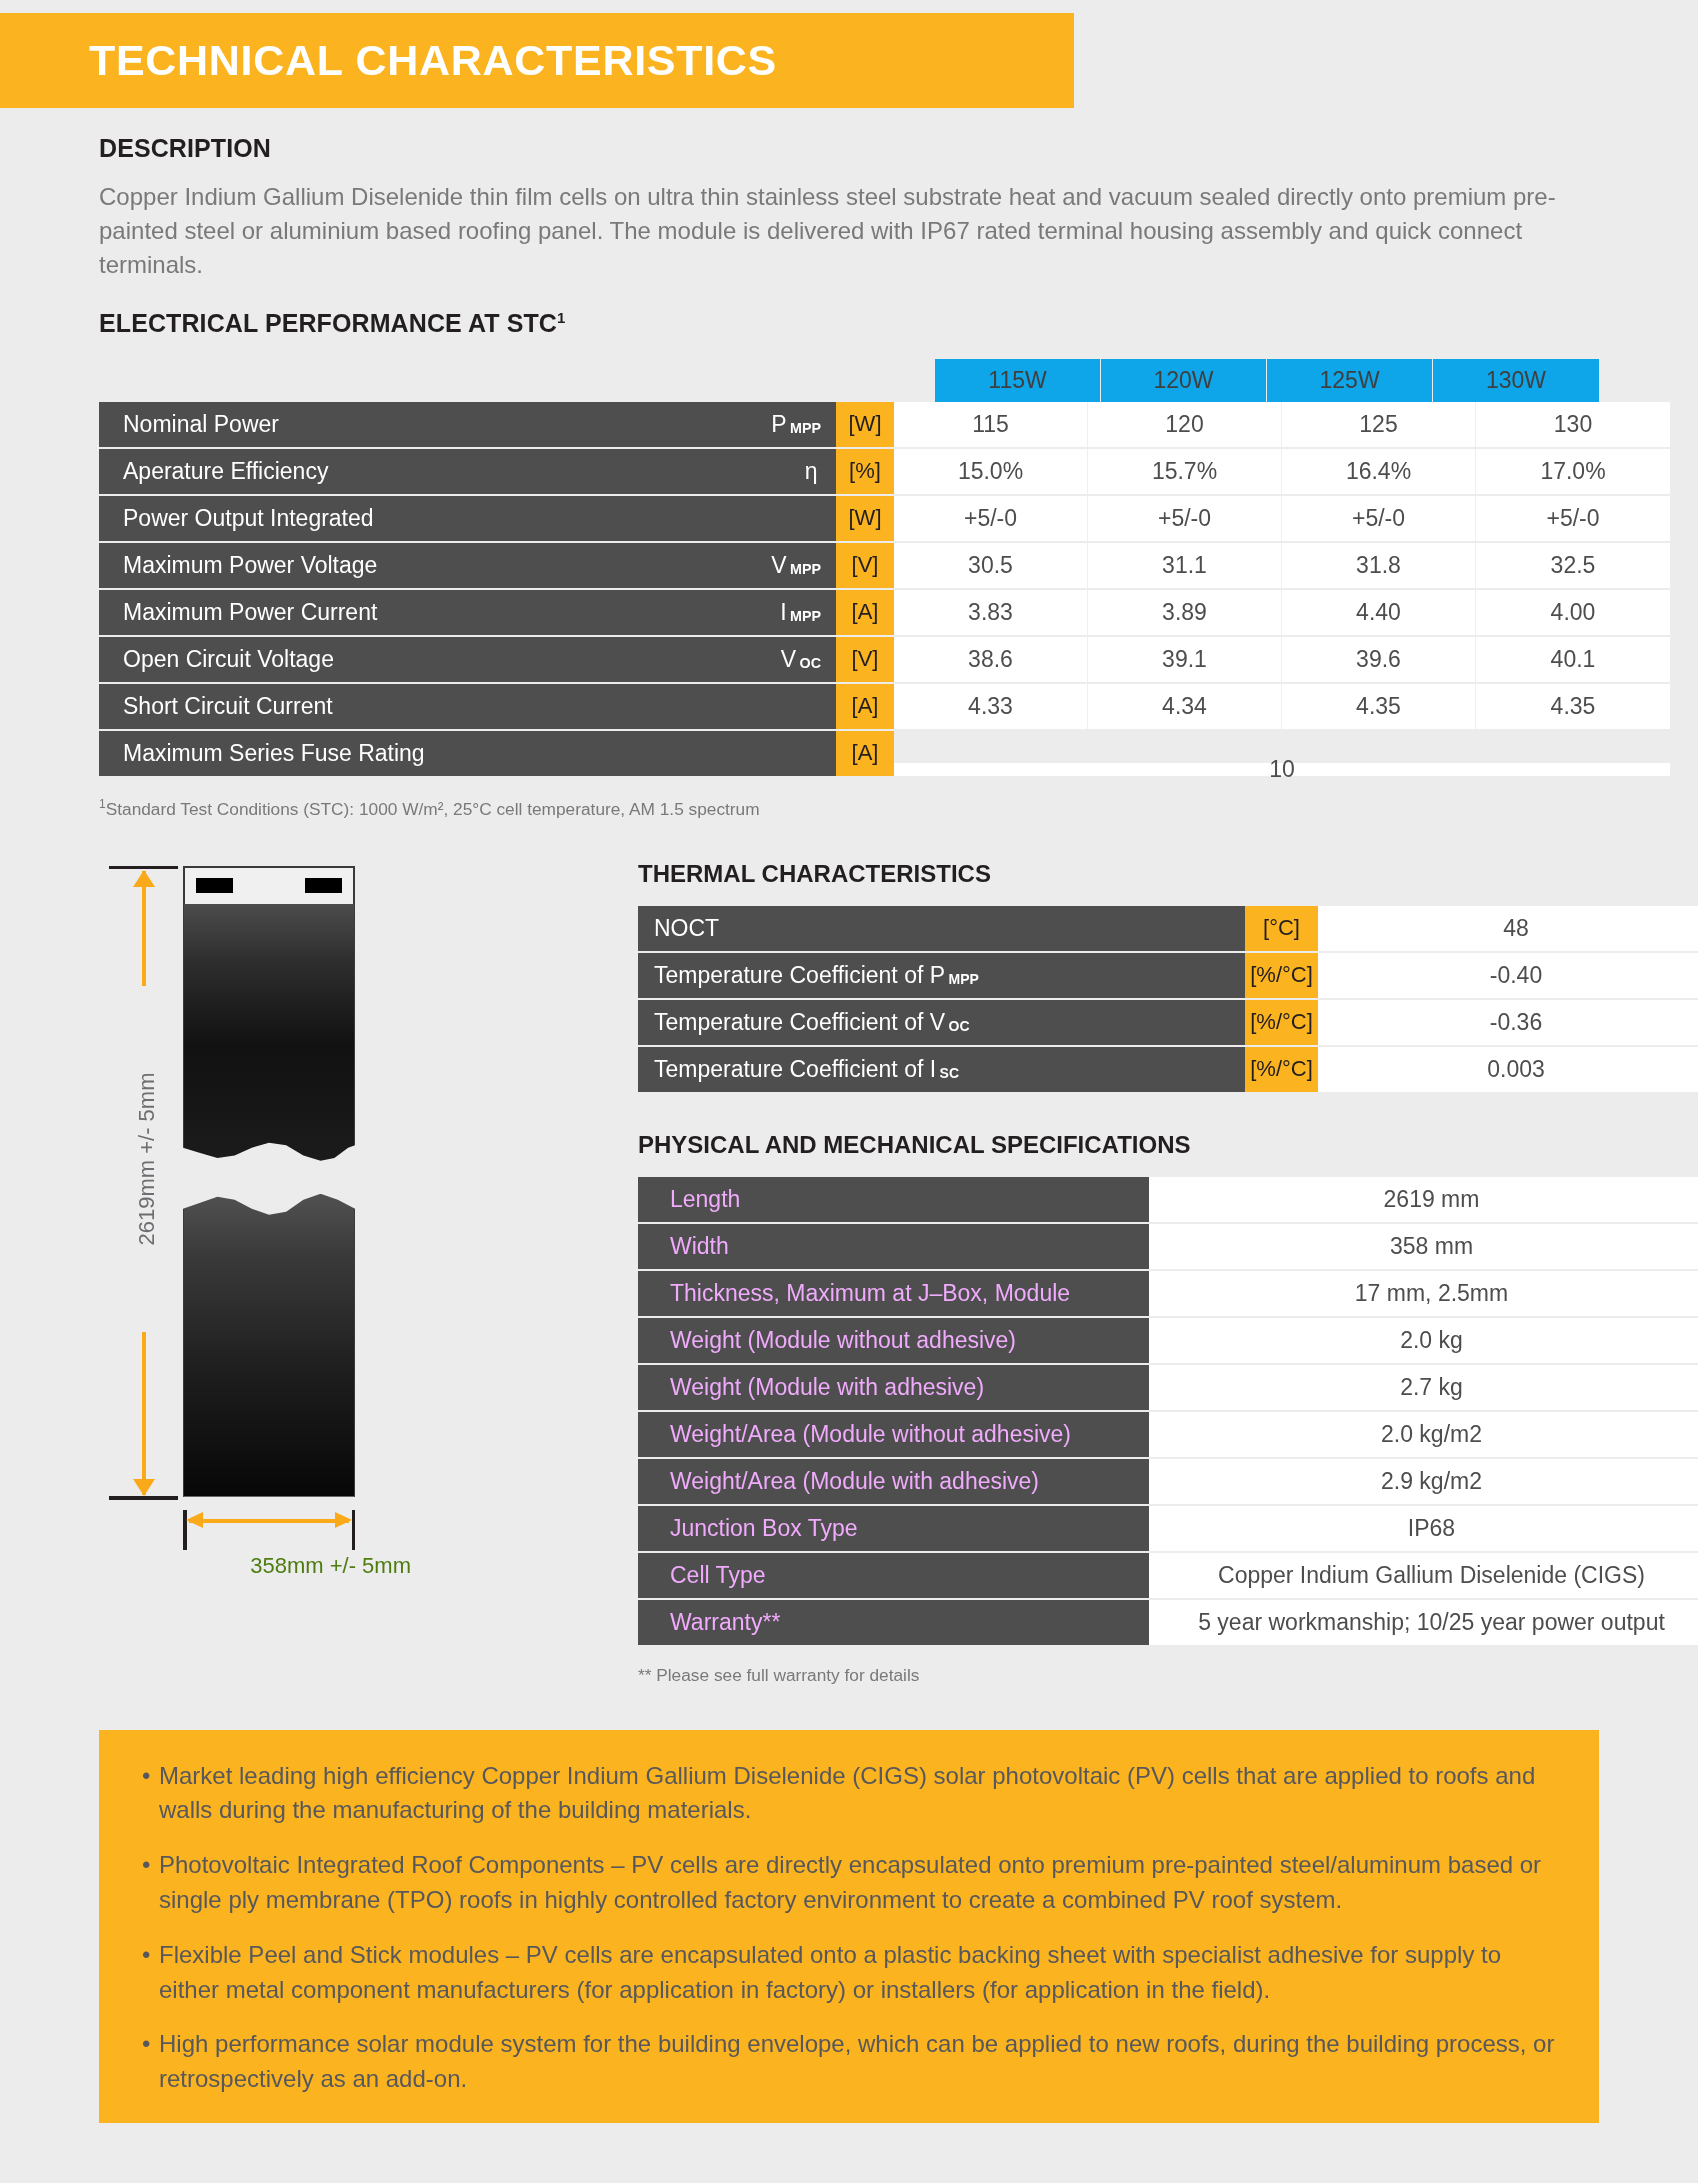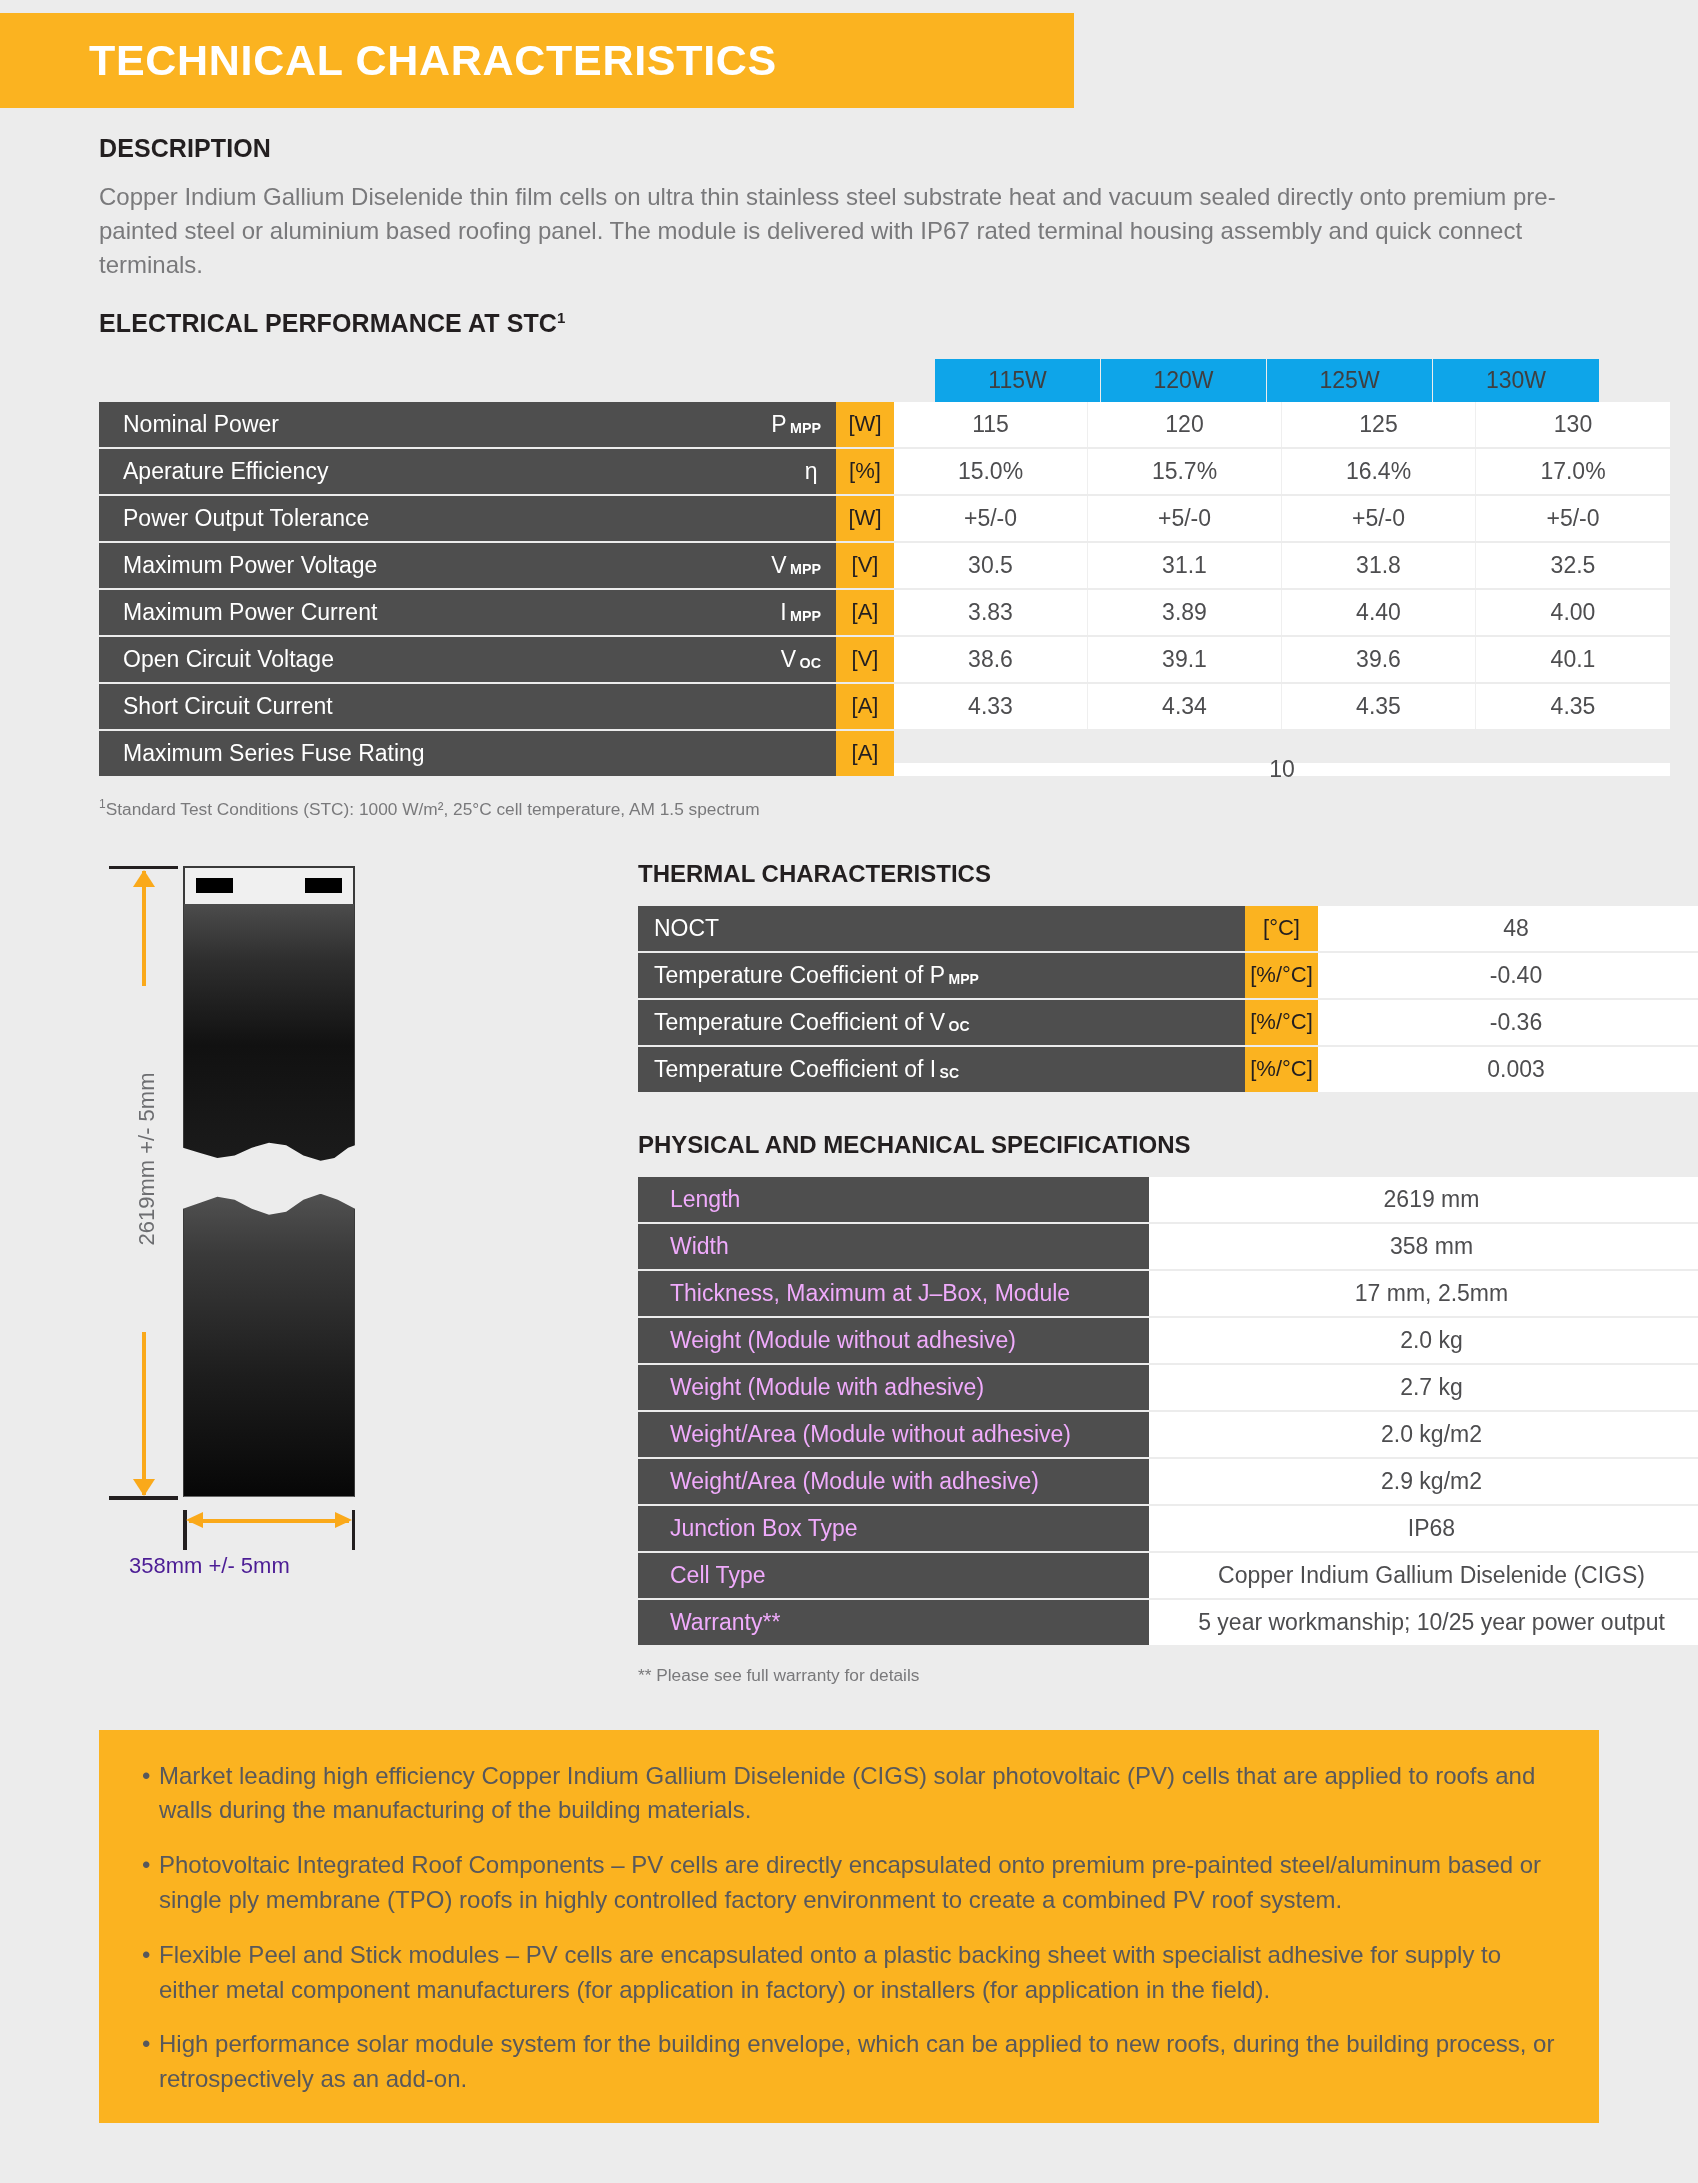--- a/index.html
+++ b/index.html
@@ -228,22 +228,22 @@
   .dim-h .tick-r { right: 0; }
   .dim-h .arrowline {
     position: absolute; left: 6px; right: 6px; top: 9px; height: 4px; background: #faa91a;
   }
   .dim-h .ah-l, .dim-h .ah-r {
     position: absolute; top: 2.5px; width: 0; height: 0; border-top: 8.4px solid transparent; border-bottom: 8.4px solid transparent;
   }
   .dim-h .ah-l { left: 3px; border-right: 17px solid #faa91a; }
   .dim-h .ah-r { right: 3px; border-left: 17px solid #faa91a; }
   .dim-h .hlabel {
-    position: absolute; top: 43px; left: -54px; width: 282px; text-align: left;
-    font-size: 22px; color: #4c1d95;
+    position: absolute; top: 43px; left: -54px; width: 282px; text-align: right;
+    font-size: 22px; color: #4d7c0f;
   }
 
   
   .right-col { flex: 1; padding-left: 129px; }
   .sub-head {
     font-size: 24px;
     font-weight: bold;
     color: #231f20;
     margin-bottom: 18px;
   }
@@ -351,21 +351,21 @@
           <sub></sub>
         </div>
       <div class="unit">[%]</div>
       <div class="val">15.0%</div>
       <div class="val">15.7%</div>
       <div class="val">16.4%</div>
       <div class="val">17.0%</div>
     </div>
 
     <div class="row">
-      <div class="label">Power Output Tolerance</div>
+      <div class="label">Power Output Integrated</div>
       <div class="sym">
           <span></span>
           <sub></sub>
         </div>
       <div class="unit">[W]</div>
       <div class="val">+5/-0</div>
       <div class="val">+5/-0</div>
       <div class="val">+5/-0</div>
       <div class="val">+5/-0</div>
     </div>

